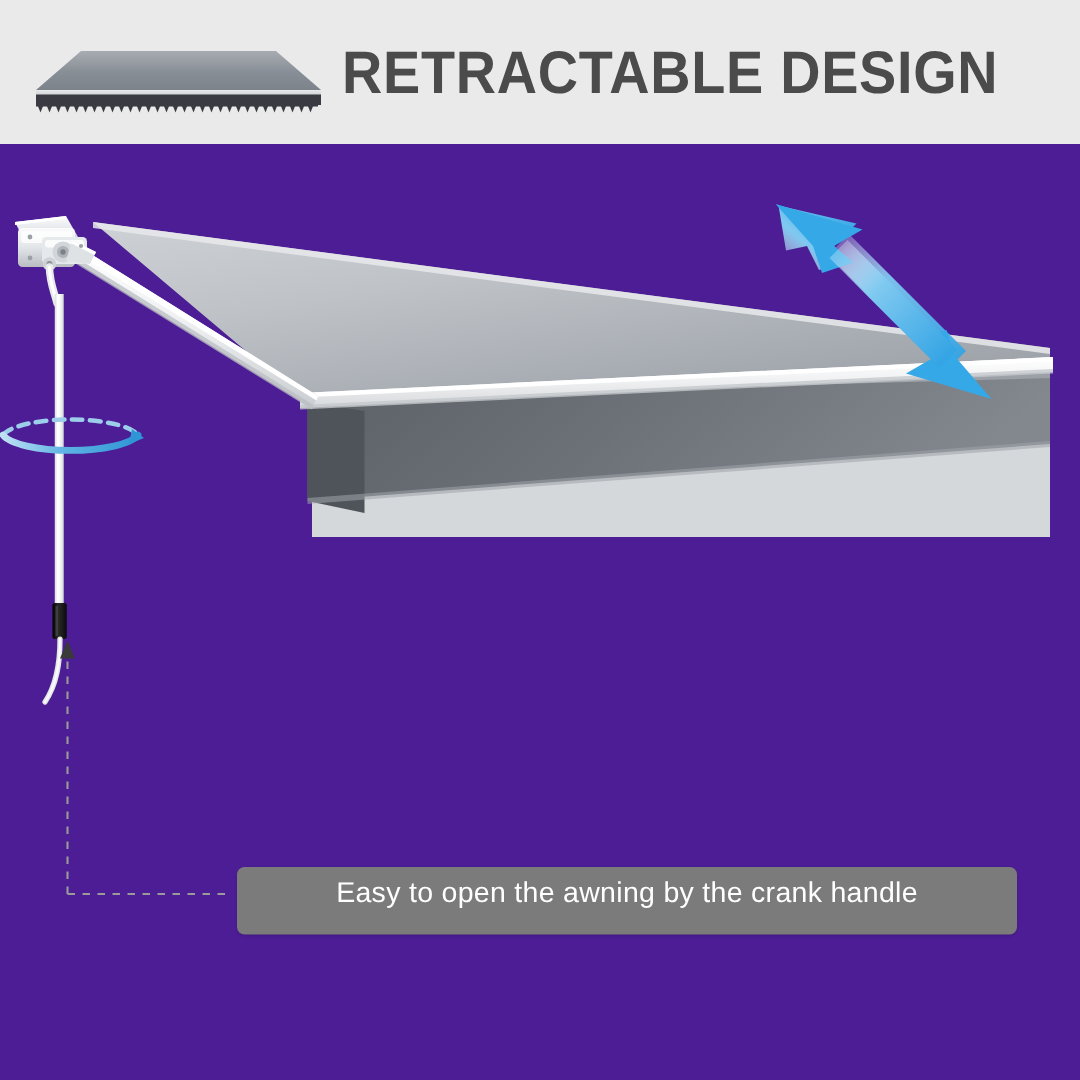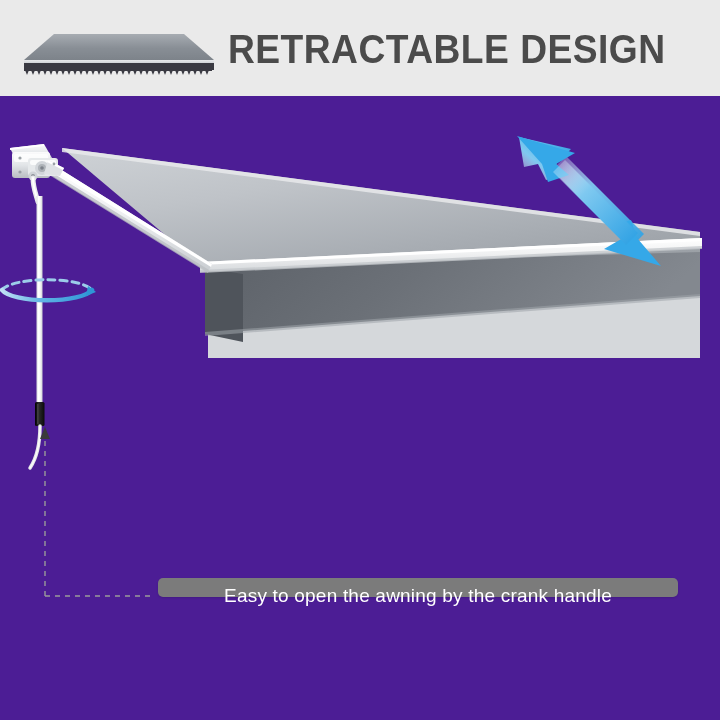--- a/index.html
+++ b/index.html
@@ -60,21 +60,21 @@
     width: 720px;
     height: 480px;
   }
 
   
   .caption-bar {
     position: absolute;
     left: 158px;
     top: 578px;
     width: 520px;
-    height: 19px;
+    height: 45px;
     background: #7b7b7b;
     border-radius: 5px;
     box-shadow: 0 1px 2px rgba(0,0,0,0.12);
   }
   .caption-text {
     position: absolute;
     left: 0;
     top: 0;
     width: 520px;
     height: 35px;

